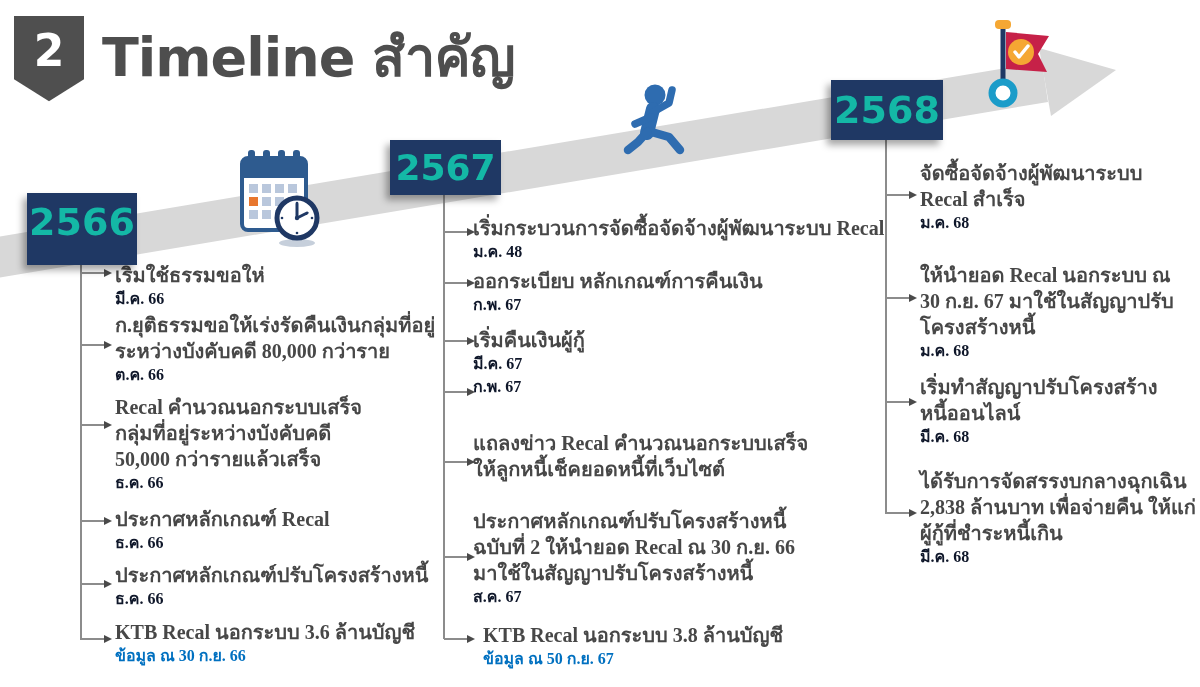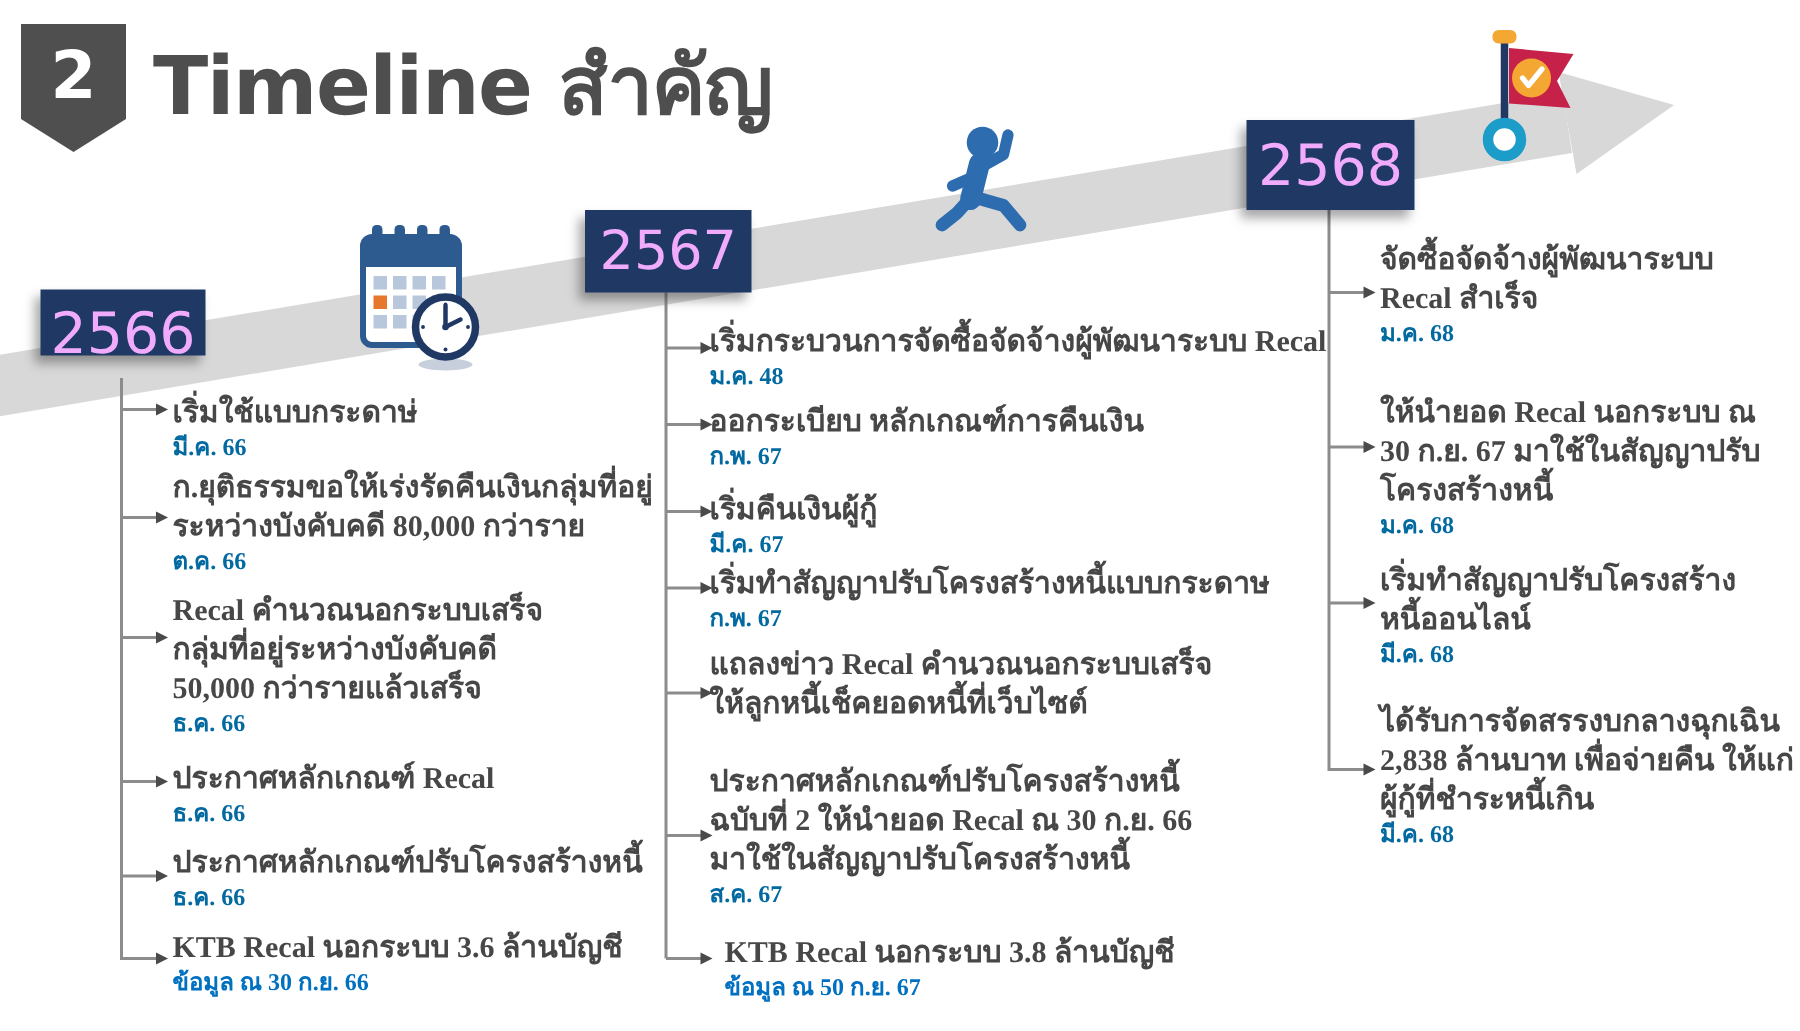--- a/index.html
+++ b/index.html
@@ -14,40 +14,40 @@
     background:#4f4f4f;color:#ffffff;
     clip-path:polygon(0 0,100% 0,100% 72%,50% 97%,0 72%);
     font-size:44px;font-weight:800;text-align:center;line-height:70px;
   }
   .page-title{
     position:absolute;left:102px;top:14px;z-index:4;
     font-size:54px;font-weight:800;color:#4e4e4e;letter-spacing:-1px;white-space:nowrap;
   }
   
   .year-badge{
-    position:absolute;z-index:3;background:#1f3864;color:#f0abfc;
-    text-align:center;font-weight:400;
+    position:absolute;z-index:3;background:#1f3864;color:#14b8a6;
+    text-align:center;font-weight:700;
     box-shadow:-4px 5px 7px rgba(0,0,0,0.35);
   }
-  .badge-1{left:27px;top:193px;width:110px;height:44px;font-size:38px;line-height:59px;}
+  .badge-1{left:27px;top:193px;width:110px;height:72px;font-size:38px;line-height:59px;}
   .badge-2{left:390px;top:140px;width:111px;height:55px;font-size:36px;line-height:55px;}
   .badge-3{left:831px;top:80px;width:112px;height:60px;font-size:38px;line-height:60px;}
   
   .trunk{position:absolute;width:2px;background:#8c8c8c;z-index:1;}
   .connector{position:absolute;height:0;border-top:2px solid #8c8c8c;z-index:1;}
   .connector::after{
     content:"";position:absolute;right:-7px;top:-5px;
     border-left:8px solid #4a4a4a;border-top:4px solid transparent;border-bottom:4px solid transparent;
   }
   
   .item{position:absolute;z-index:2;font-family:Liberation Serif, serif;}
   .item-text{
     font-size:20px;line-height:26px;font-weight:600;color:#474747;white-space:pre-line;
   }
-  .item-date{font-size:16px;line-height:22px;font-weight:700;color:#0369a1;white-space:nowrap;}
+  .item-date{font-size:16px;line-height:22px;font-weight:700;color:#0f172a;white-space:nowrap;}
   .item-date.blue{color:#0070c0;}
 </style>
 </head>
 <body>
 
 <div class="canvas">
 
   <svg class="bg-svg" width="1200" height="687" viewBox="0 0 1200 687">
 
     <polygon points="-33,242 1042,62 1048,102 -27,282" fill="#d8d8d8"></polygon>
@@ -117,21 +117,21 @@
   <section>
     <div class="trunk" style="left:80px;top:252px;height:388px"></div>
     <div class="connector" style="left:81px;top:272px;width:24px"></div>
     <div class="connector" style="left:81px;top:344px;width:24px"></div>
     <div class="connector" style="left:81px;top:424px;width:24px"></div>
     <div class="connector" style="left:81px;top:520px;width:24px"></div>
     <div class="connector" style="left:81px;top:583px;width:24px"></div>
     <div class="connector" style="left:81px;top:638px;width:24px"></div>
 
     <div class="item" style="left:115px;top:262px">
-      <div class="item-text">เริ่มใช้แบบกระดาษ่</div>
+      <div class="item-text">เริ่มใช้ธรรมขอให่</div>
       <div class="item-date">มี.ค. 66</div>
     </div>
     <div class="item" style="left:115px;top:312px">
       <div class="item-text">ก.ยุติธรรมขอให้เร่งรัดคืนเงินกลุ่มที่อยู่
 ระหว่างบังคับคดี 80,000 กว่าราย</div>
       <div class="item-date">ต.ค. 66</div>
     </div>
     <div class="item" style="left:115px;top:394px">
       <div class="item-text">Recal คำนวณนอกระบบเสร็จ
 กลุ่มที่อยู่ระหว่างบังคับคดี
@@ -168,21 +168,20 @@
     </div>
     <div class="item" style="left:473px;top:268px">
       <div class="item-text">ออกระเบียบ หลักเกณฑ์การคืนเงิน</div>
       <div class="item-date">ก.พ. 67</div>
     </div>
     <div class="item" style="left:473px;top:327px">
       <div class="item-text">เริ่มคืนเงินผู้กู้</div>
       <div class="item-date">มี.ค. 67</div>
     </div>
     <div class="item" style="left:473px;top:376px">
-      <div class="item-text">เริ่มทำสัญญาปรับโครงสร้างหนี้แบบกระดาษ</div>
       <div class="item-date">ก.พ. 67</div>
     </div>
     <div class="item" style="left:473px;top:430px">
       <div class="item-text">แถลงข่าว Recal คำนวณนอกระบบเสร็จ
 ให้ลูกหนี้เช็คยอดหนี้ที่เว็บไซต์</div>
     </div>
     <div class="item" style="left:473px;top:508px">
       <div class="item-text">ประกาศหลักเกณฑ์ปรับโครงสร้างหนี้
 ฉบับที่ 2 ให้นำยอด Recal ณ 30 ก.ย. 66
 มาใช้ในสัญญาปรับโครงสร้างหนี้</div>

